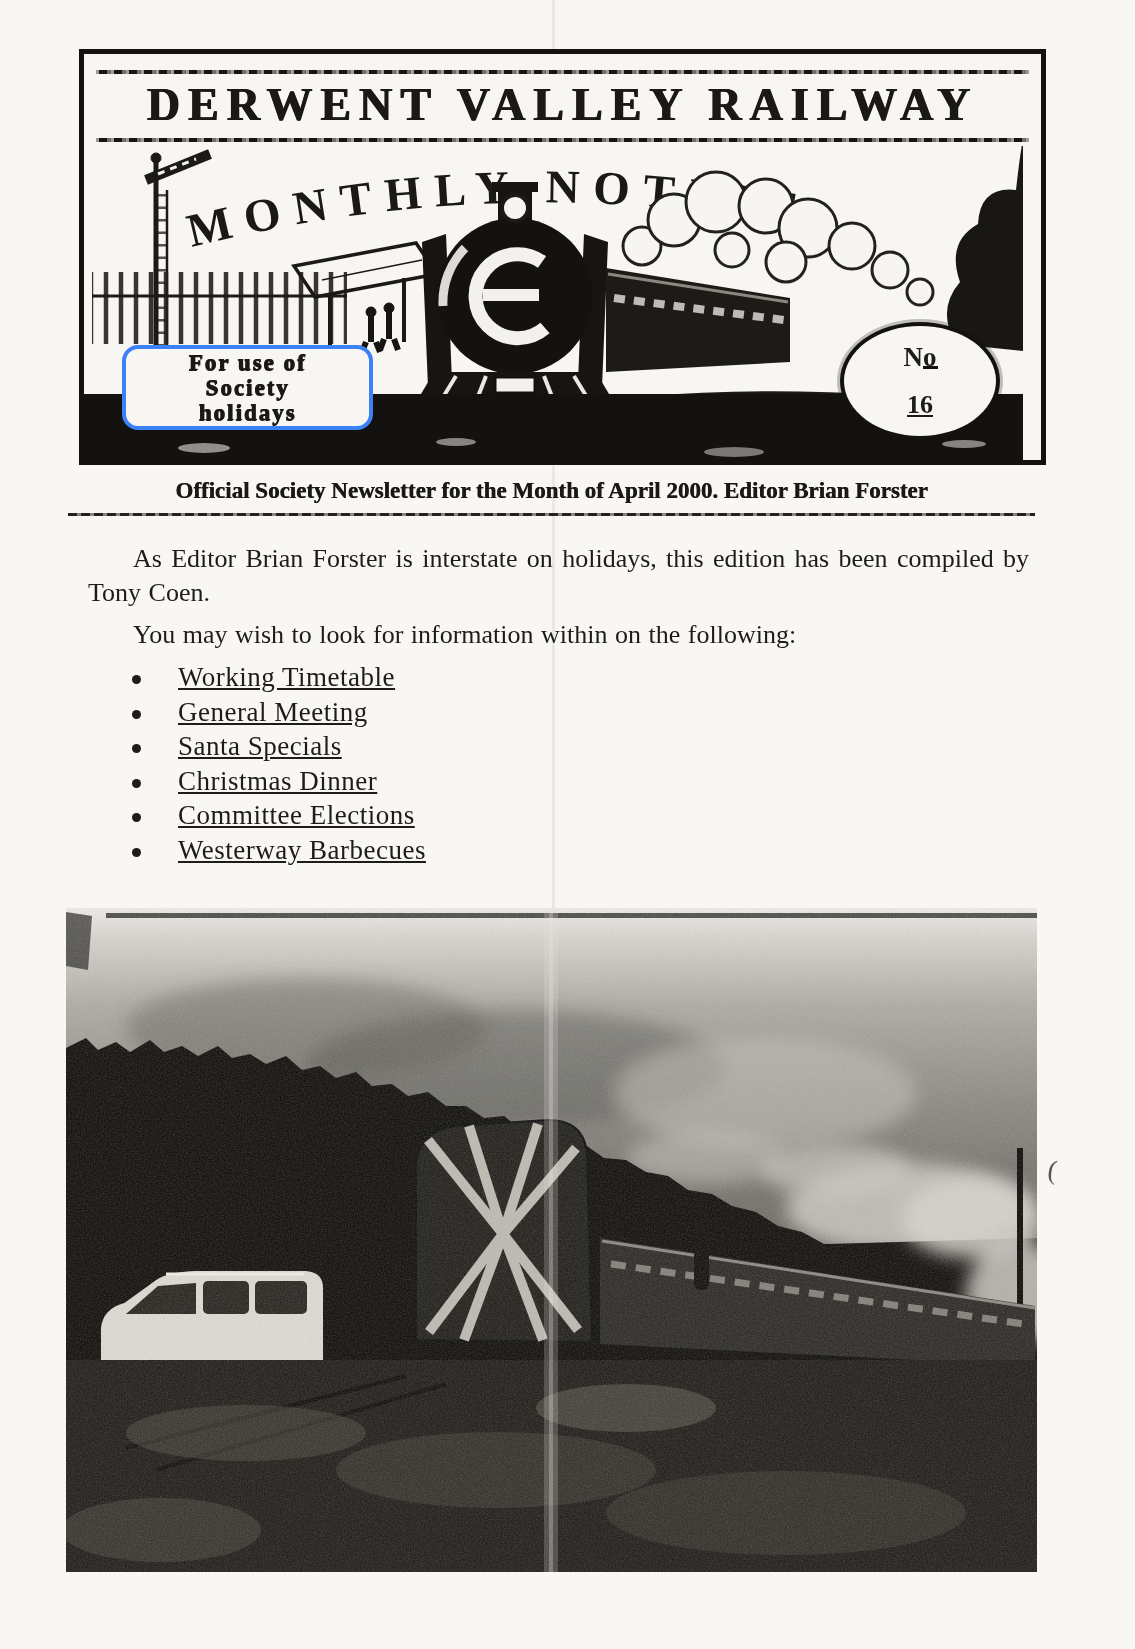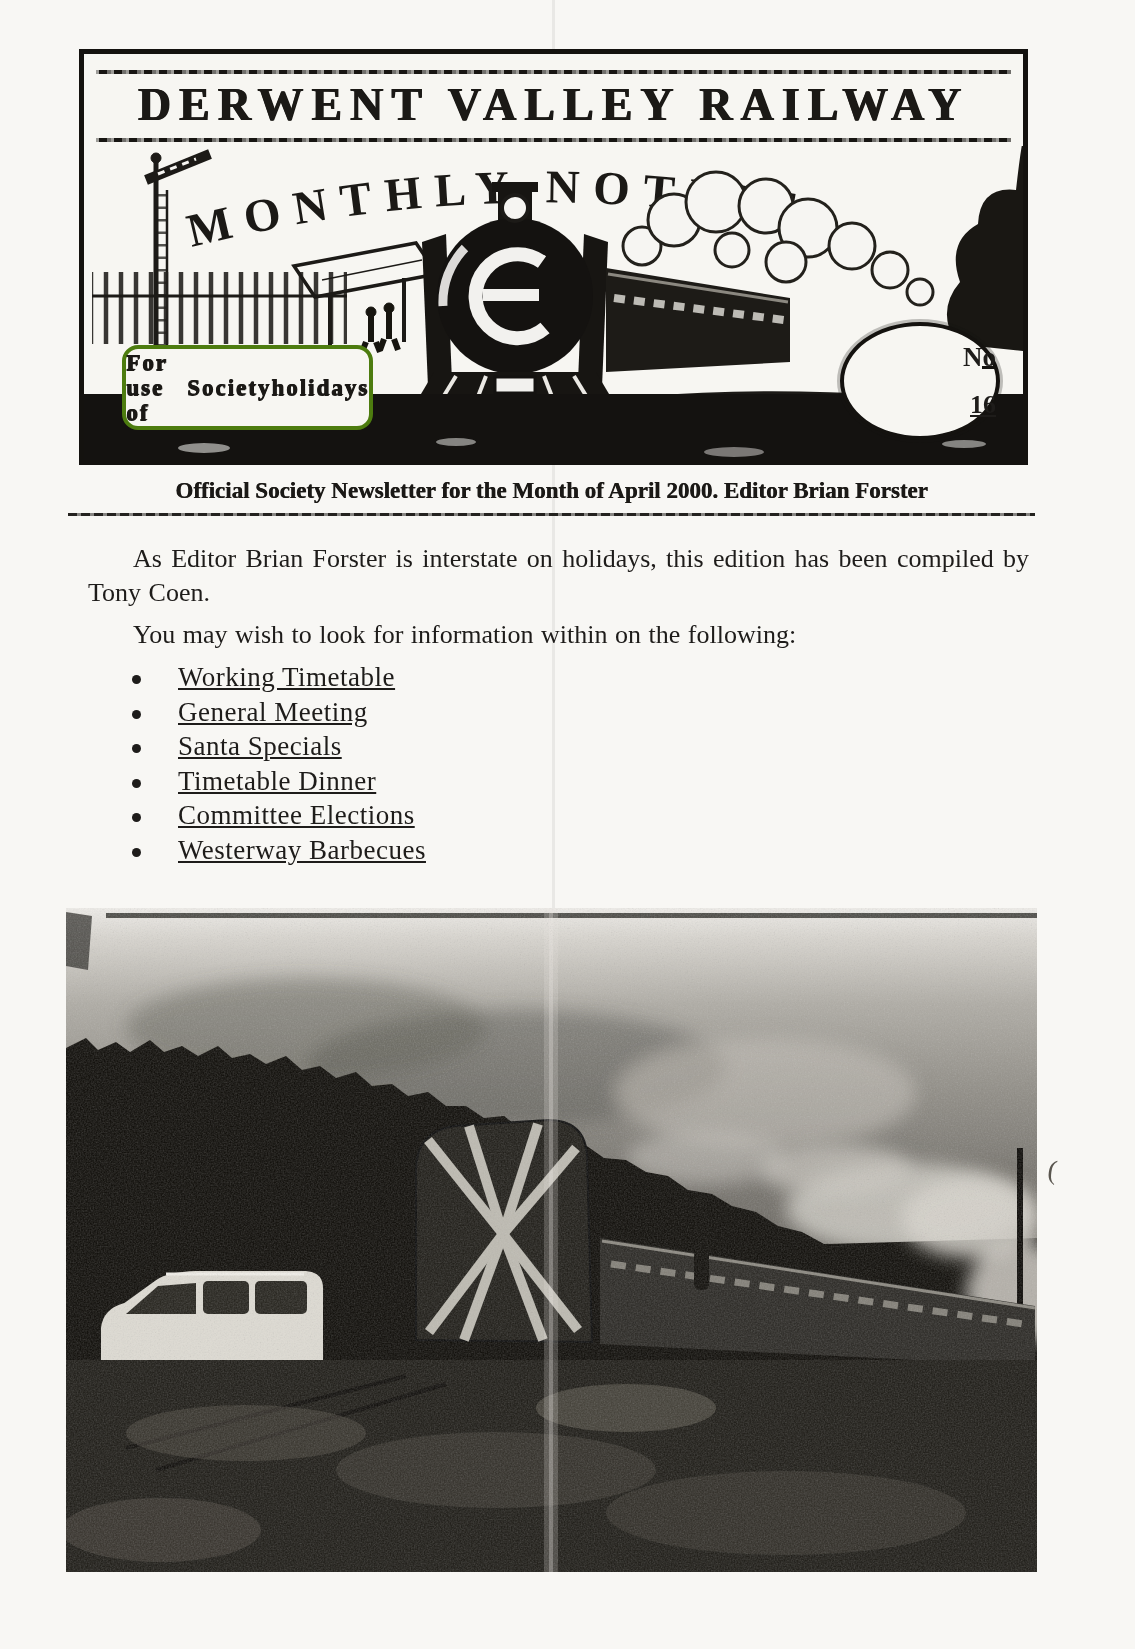--- a/index.html
+++ b/index.html
@@ -8,49 +8,49 @@
     background:#f8f7f4;
     font-family:"Liberation Serif", serif;
     color:#1e1c1a;
   }
   
   .fold-line{position:absolute;left:552px;top:0;width:3px;height:908px;
     background:rgba(110,105,95,0.10);}
   
   .masthead{
     position:absolute;left:79px;top:49px;width:939px;height:406px;
-    border:5px solid #14120f;background:#f7f6f2;
+    border:5px solid #14120f;background:#f7f6f2;padding-left:18px;
   }
   .grain-rule{
     position:absolute;left:12px;right:12px;height:4px;
     background:repeating-linear-gradient(90deg,#17151266 0 3px,#171512 3px 11px,#17151299 11px 15px);
   }
   .rule-top{top:16px}
   .rule-under-title{top:84px}
   .masthead-title{
     position:absolute;top:24px;left:0;width:100%;text-align:center;
     font-size:46px;font-weight:700;letter-spacing:8px;color:#1b1916;
     text-shadow:0.8px 0 0 #1b1916,-0.4px 0 0 #1b1916;
     white-space:nowrap;
   }
   .mast-illustration{position:absolute;left:0;top:92px;width:939px;height:314px;}
   .member-badge{
     position:absolute;left:38px;top:291px;width:251px;height:85px;
-    background:#f7f6f2;border:4px solid #4d7c0f;border-radius:16px;
-    display:flex;flex-direction:row;justify-content:center;align-items:center;
+    background:#f7f6f2;border:4px solid #3b82f6;border-radius:16px;
+    display:flex;flex-direction:column;justify-content:center;align-items:center;
     z-index:3;box-sizing:border-box;
   }
   .member-badge span{
     font-weight:700;font-size:23px;line-height:25px;letter-spacing:2px;color:#1b1916;
     text-shadow:0.9px 0 0 #1b1916,0 0.6px 0 #1b1916;
   }
   .issue-oval{
     position:absolute;left:756px;top:268px;width:160px;height:118px;
     background:#f7f6f2;border:4px solid #14120f;border-radius:50%;
-    display:flex;flex-direction:column;justify-content:center;align-items:flex-end;
+    display:flex;flex-direction:column;justify-content:center;align-items:center;
     z-index:3;box-sizing:border-box;
     box-shadow:0 0 0 3px rgba(20,18,15,.25);
     gap:20px;
   }
   .issue-label{font-weight:700;font-size:27px;line-height:27px;position:relative;}
   .issue-label::after{ 
     content:"";position:absolute;right:-1px;bottom:2px;width:15px;border-bottom:3px solid #14120f;
   }
   .issue-number{font-weight:700;font-size:26px;line-height:28px;text-decoration:underline;}
   
@@ -206,21 +206,21 @@
 <div class="subtitle">Official Society Newsletter for the Month of April 2000. Editor Brian Forster</div>
 <div class="subtitle-rule"></div>
 
 <div class="body-copy">
   <p class="para indent">As Editor Brian Forster is interstate on holidays, this edition has been compiled by Tony Coen.</p>
   <p class="para indent">You may wish to look for information within on the following:</p>
   <ul class="contents">
     <li>Working Timetable</li>
     <li>General Meeting</li>
     <li>Santa Specials</li>
-    <li>Timetable Dinner</li>
+    <li>Christmas Dinner</li>
     <li>Committee Elections</li>
     <li>Westerway Barbecues</li>
   </ul>
 </div>
 
 <div class="photo" role="img" aria-label="Black and white photograph of a diesel locomotive with a chevron-striped nose hauling passenger carriages past a white van parked in a grassy paddock, with a dark forested hillside and cloudy sky behind">
   <svg viewBox="0 0 971 664" width="971" height="664">
     <defs>
       <linearGradient id="skyGrad" x1="0" y1="0" x2="0" y2="1">
         <stop offset="0" stop-color="#efede9"></stop>

